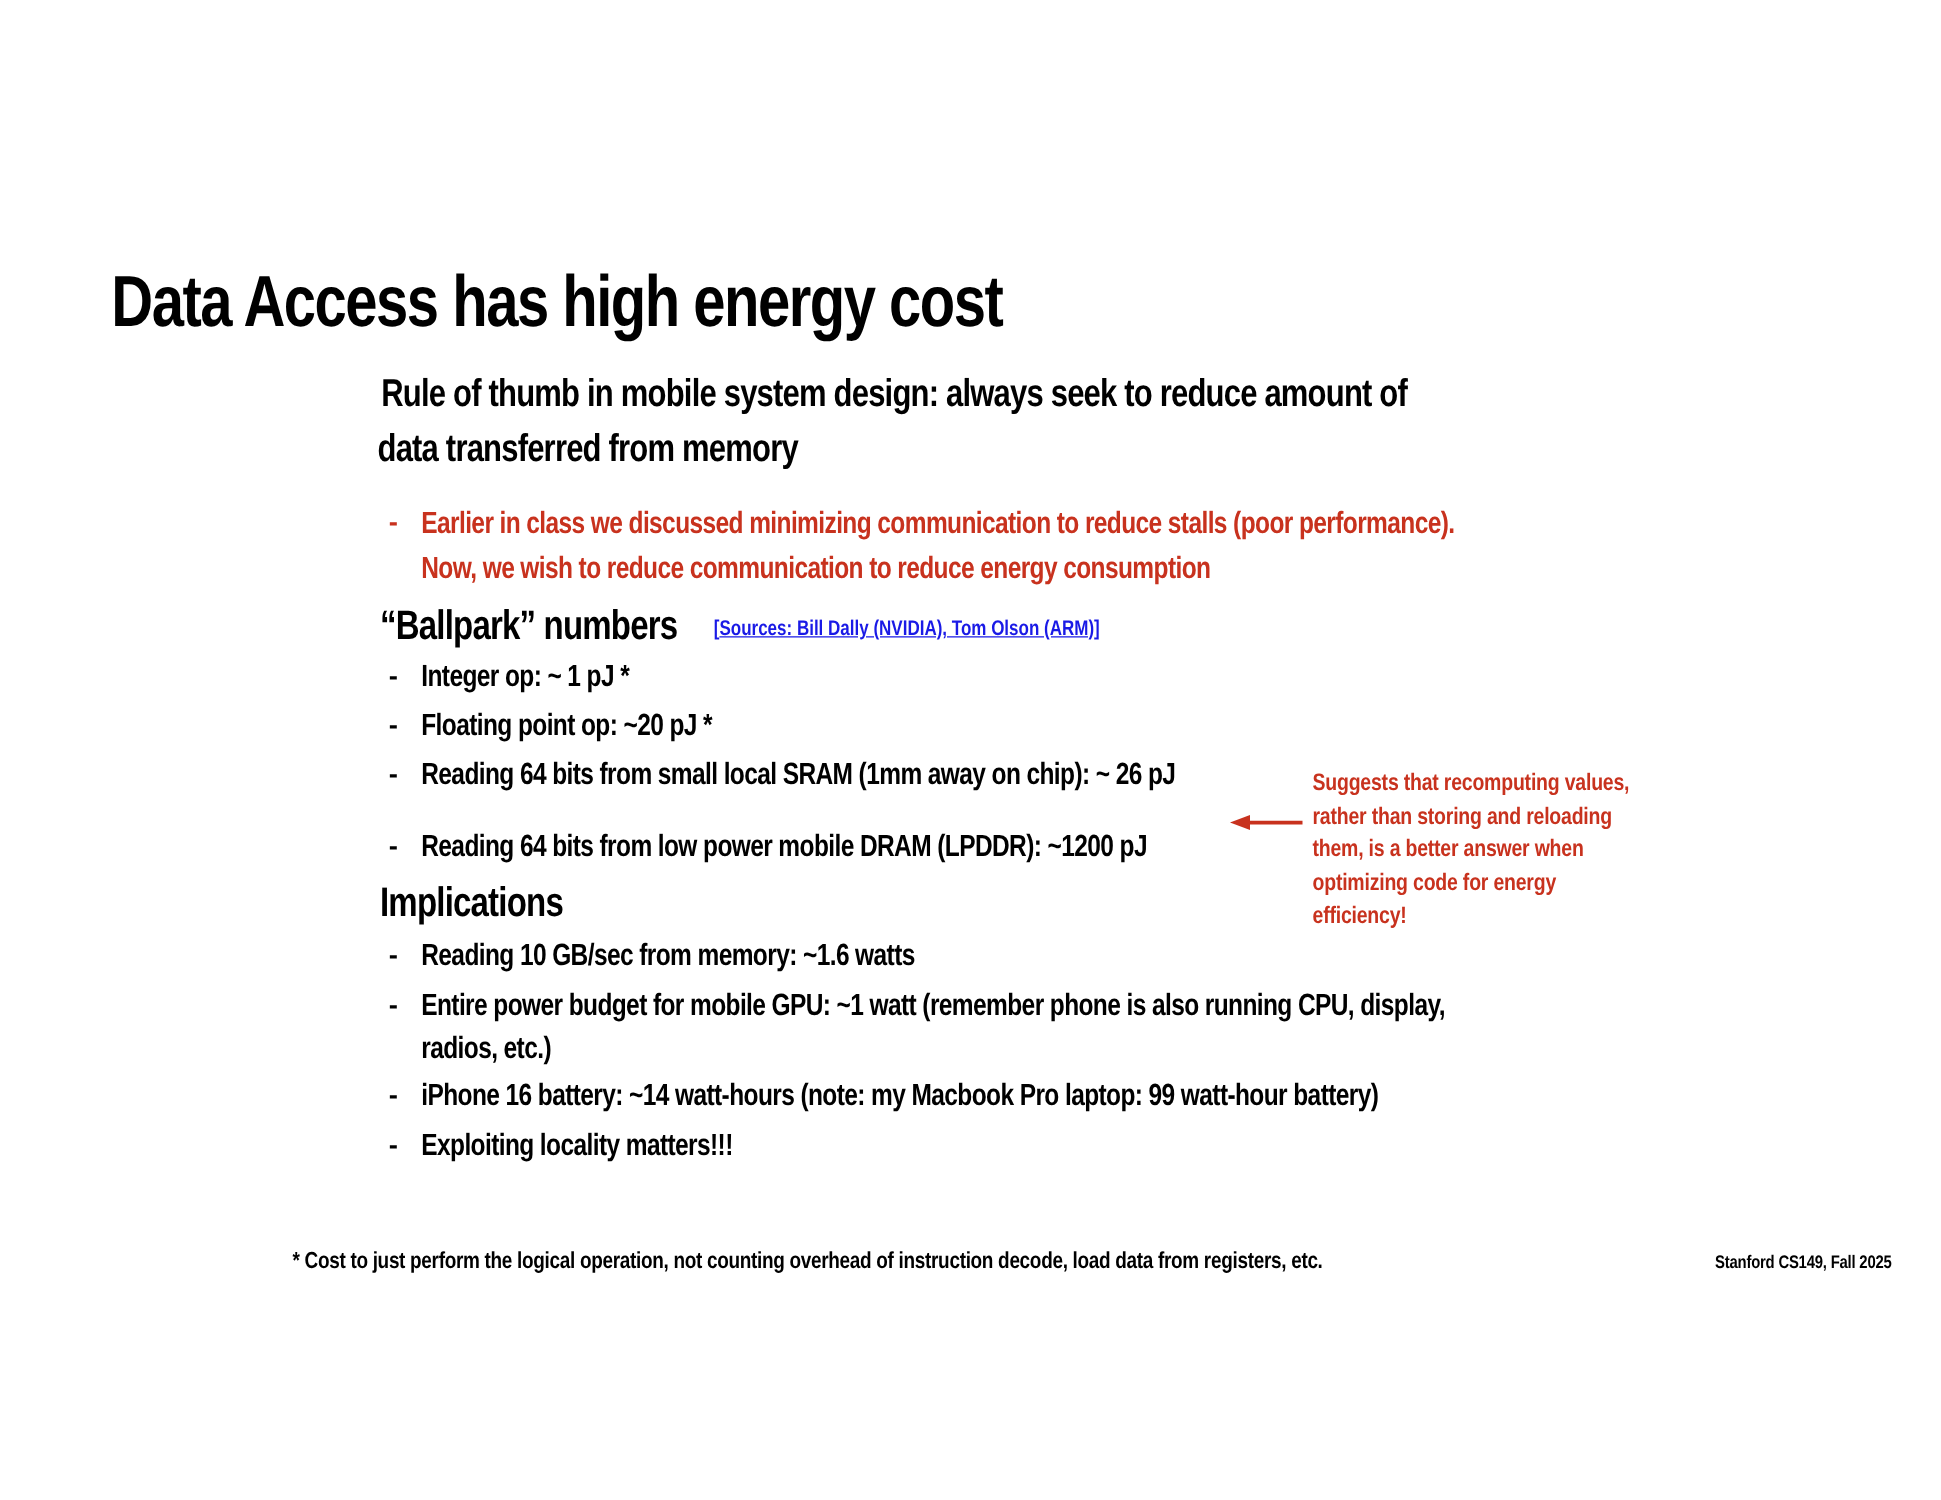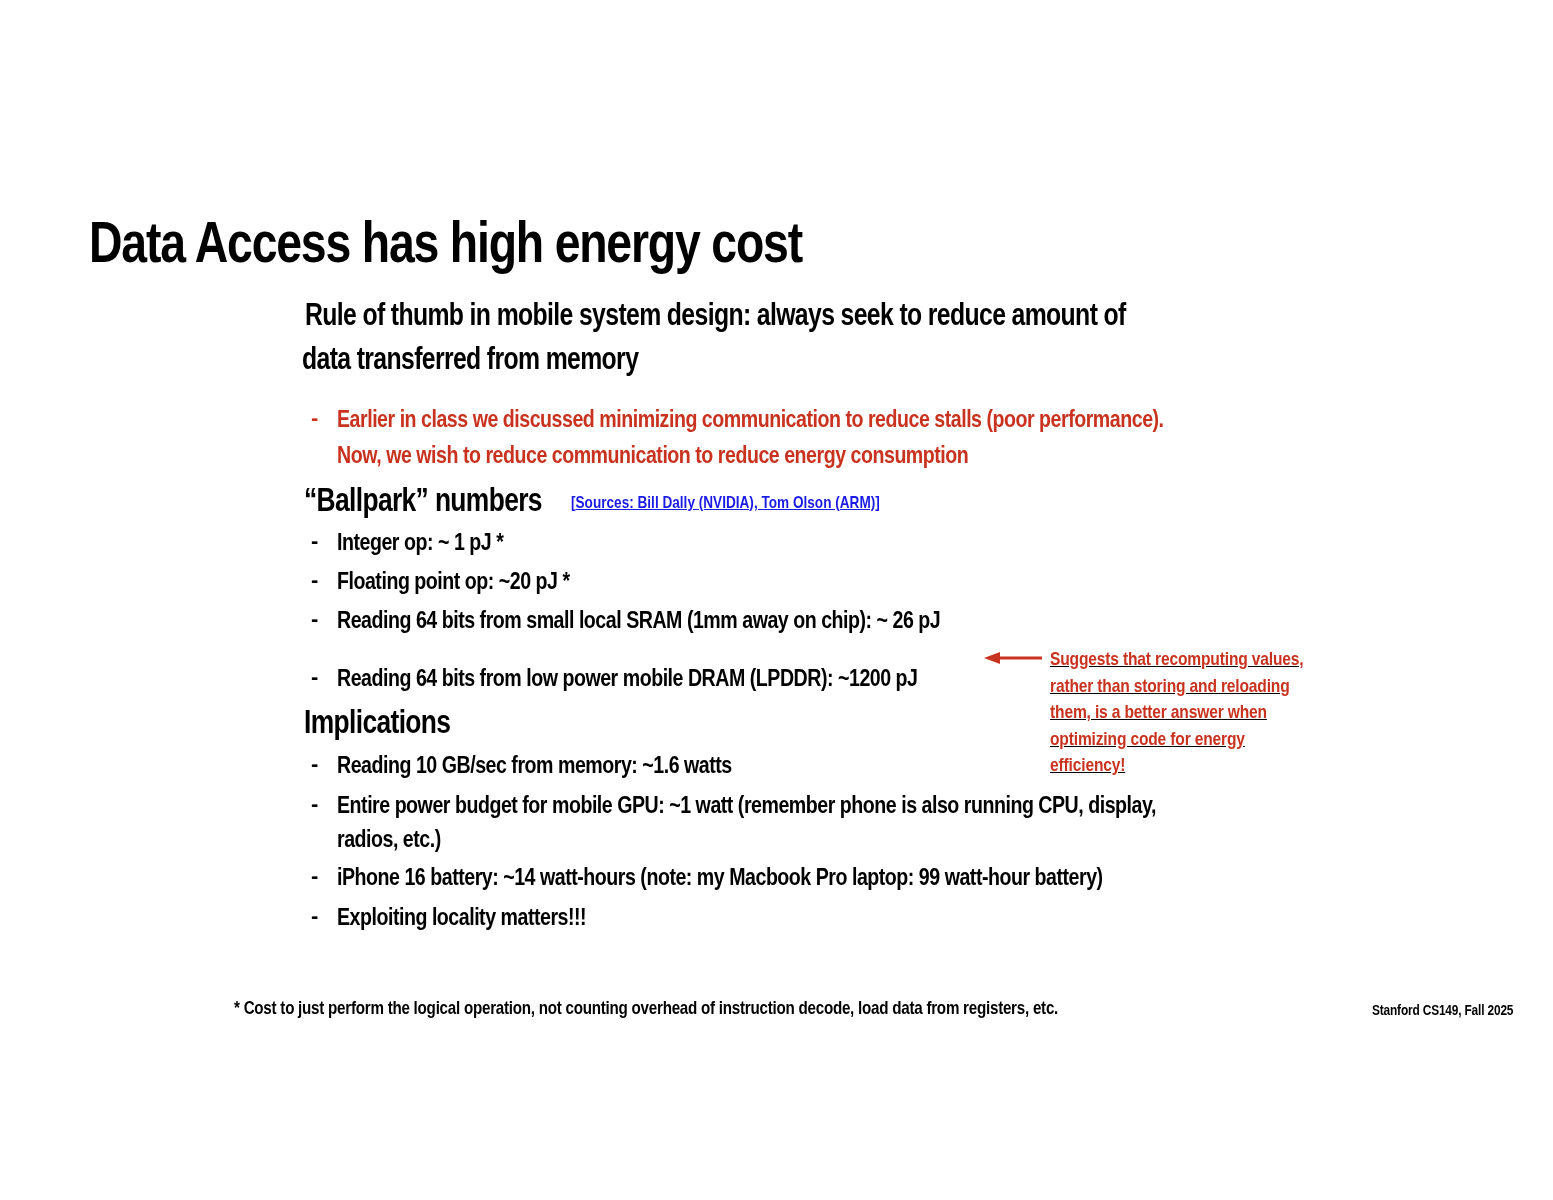--- a/index.html
+++ b/index.html
@@ -110,21 +110,21 @@
 <div class="abs condensed bullet-line" style="left:337px; top:606px;">Reading 64 bits from small local SRAM (1mm away on chip): ~ 26 pJ</div>
 
 <span class="dash" style="left:311px; top:664px;">-</span>
 <div class="abs condensed bullet-line" style="left:337px; top:664px;">Reading 64 bits from low power mobile DRAM (LPDDR): ~1200 pJ</div>
 
 <svg id="arrow" class="abs" viewBox="0 0 60 16">
   <line x1="14" y1="8" x2="58" y2="8" stroke="#C8321E" stroke-width="3"></line>
   <polygon points="0,8 16,2 16,14" fill="#C8321E"></polygon>
 </svg>
 
-<div class="abs" style="left:1050px; top:648px;text-decoration:underline;">
+<div class="abs" style="left:1050px; top:616px;">
   <div class="condensed annotation-line" style="display:block; height:26.5px;">Suggests that recomputing values,</div>
   <div class="condensed annotation-line" style="display:block; height:26.5px;">rather than storing and reloading</div>
   <div class="condensed annotation-line" style="display:block; height:26.5px;">them, is a better answer when</div>
   <div class="condensed annotation-line" style="display:block; height:26.5px;">optimizing code for energy</div>
   <div class="condensed annotation-line" style="display:block; height:26.5px;">efficiency!</div>
 </div>
 
 <div class="abs condensed heading" style="left:304px; top:703px;">Implications</div>
 
 <span class="dash" style="left:311px; top:751px;">-</span>

